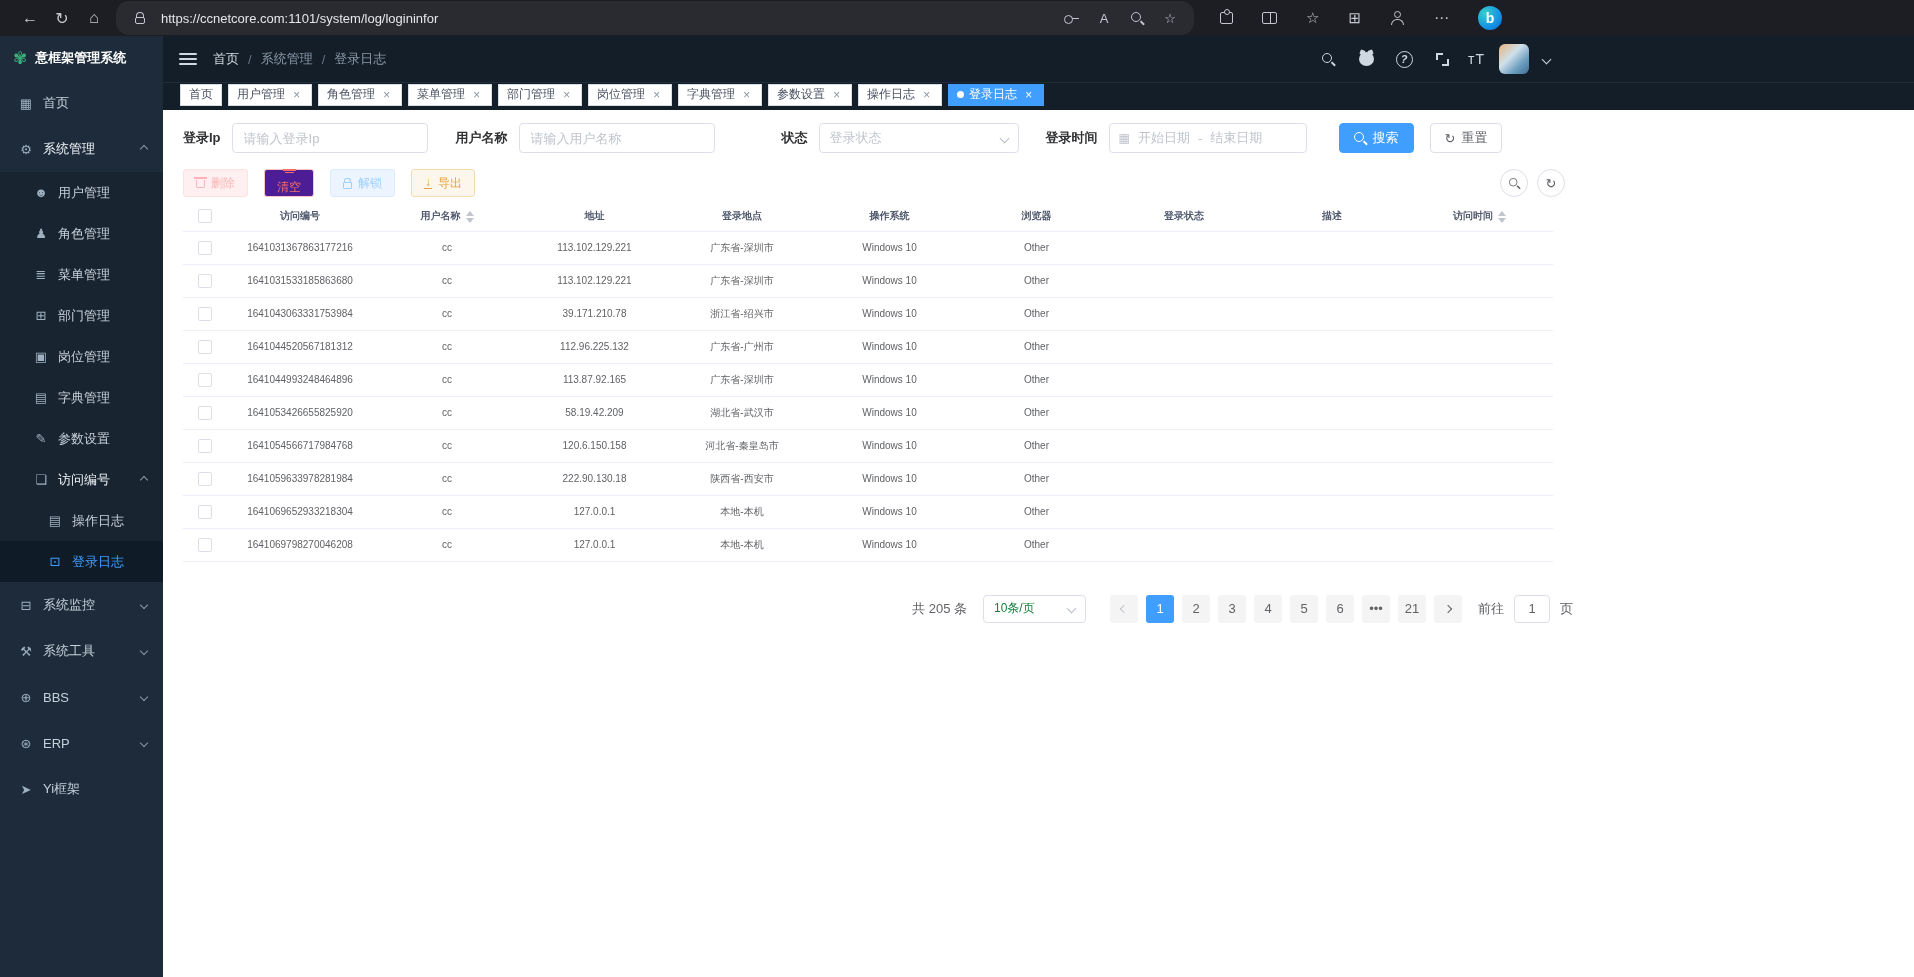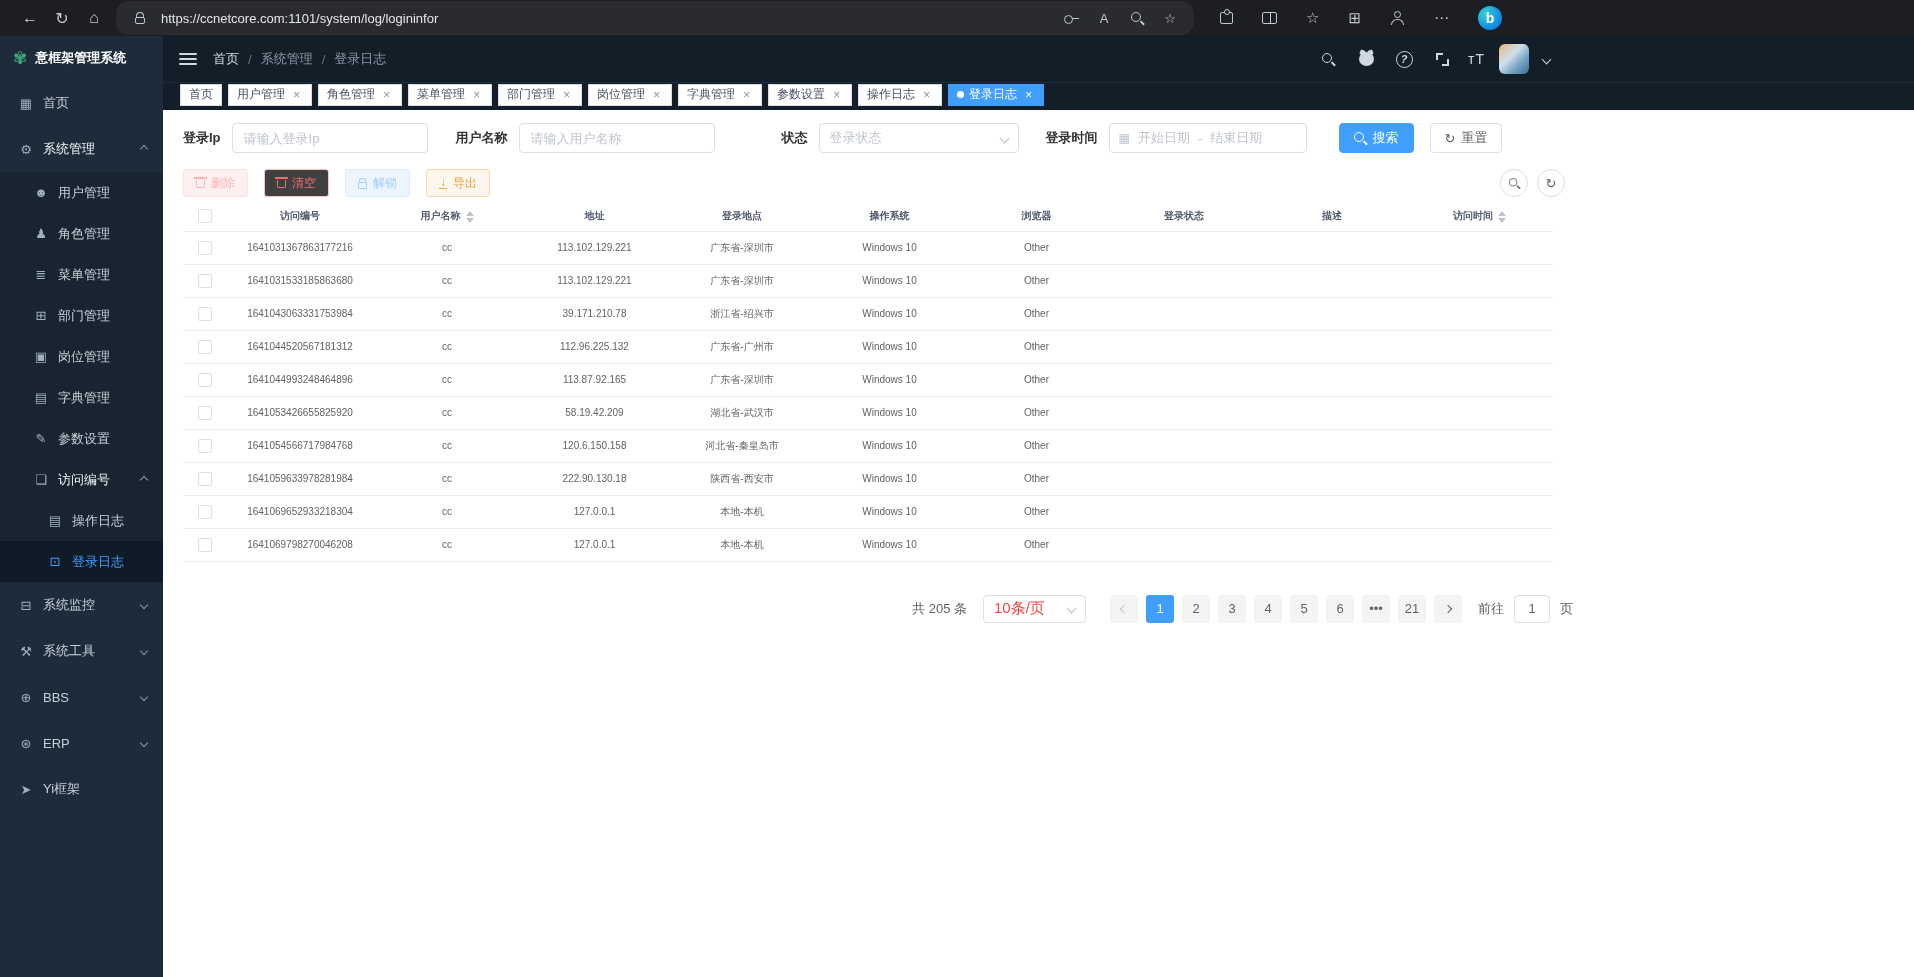--- a/index.html
+++ b/index.html
@@ -116,21 +116,21 @@
     display:inline-flex; align-items:center; gap:8px; padding:0 9px; cursor:pointer; }
   .cal { color:#bfc4cc; font-size:12px; }
   .btn { height:30px; border-radius:4px; border:1px solid transparent; font-size:13px;
     display:inline-flex; align-items:center; gap:6px; padding:8px 14px; cursor:pointer; background:#fff; }
   .btn.primary { background:#409eff; border-color:#409eff; color:#fff; margin-left:32px; }
   .btn.plain { border-color:#dcdfe6; color:#606266; margin-left:16px; }
 
   .toolbar-row { display:flex; align-items:center; margin-top:16px; }
   .btn.sm { height:28px; font-size:12px; padding:0 12px; margin:0 16px 0 0; border-radius:3px; }
   .dis-danger { color:#fab6b6; background:#fef0f0; border-color:#fde2e2; cursor:not-allowed; }
-  .pl-danger { color:#f56c6c; background:#404040; border-color:#fbc4c4; }
+  .pl-danger { color:#f56c6c; background:#4c1d95; border-color:#fbc4c4;flex-direction:column; }
   .dis-primary { color:#a0cfff; background:#ecf5ff; border-color:#d9ecff; cursor:not-allowed; }
   .pl-warning { color:#e6a23c; background:#fdf6ec; border-color:#f5dab1; }
   .tb-spacer { flex:1; }
   .circle-btn { width:28px; height:28px; border-radius:50%; border:1px solid #dcdfe6; background:#fff;
     color:#606266; display:inline-flex; align-items:center; justify-content:center; cursor:pointer; margin-left:9px; font-size:13px; }
   .circle-btn .i-search { transform:scale(.85); }
 
   table.grid { border-collapse:collapse; width:1370px; table-layout:fixed; font-size:10px; margin-top:5px; }
   .grid th { height:29px; color:#515a6e; font-weight:bold; border-bottom:1px solid #ebeef5; text-align:center; white-space:nowrap; }
   .grid td { height:33px; color:#606266; border-bottom:1px solid #ebeef5; text-align:center; white-space:nowrap; overflow:hidden; }
@@ -560,21 +560,21 @@
               <td></td>
                 <td></td>
               <td></td>
             </tr>
           </tbody>
         </table>
 
         <div class="pagination">
           <span class="total">共 205 条</span>
           <div class="selbox sm">
-            <span style="color:#ef4444;font-size:15px">10条/页</span>
+            <span style="color:#15803d;font-size:12px">10条/页</span>
             <i class="chev down grey"></i>
           </div>
           <button class="pg-btn">
               <i class="chev left" style="color:#c0c4cc"></i>
             </button>
           <button class="pg-btn active">1</button>
           <button class="pg-btn">2</button>
           <button class="pg-btn">3</button>
           <button class="pg-btn">4</button>
           <button class="pg-btn">5</button>

